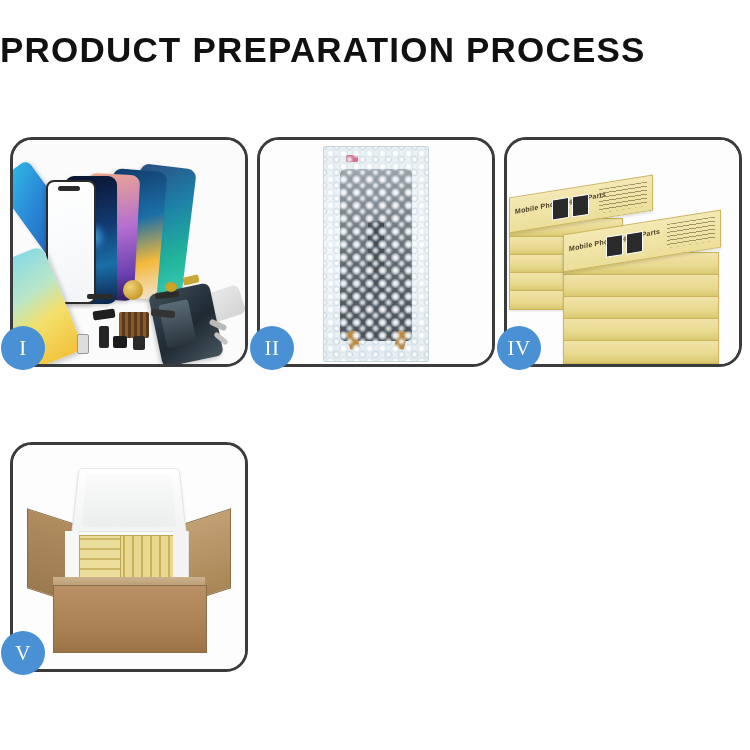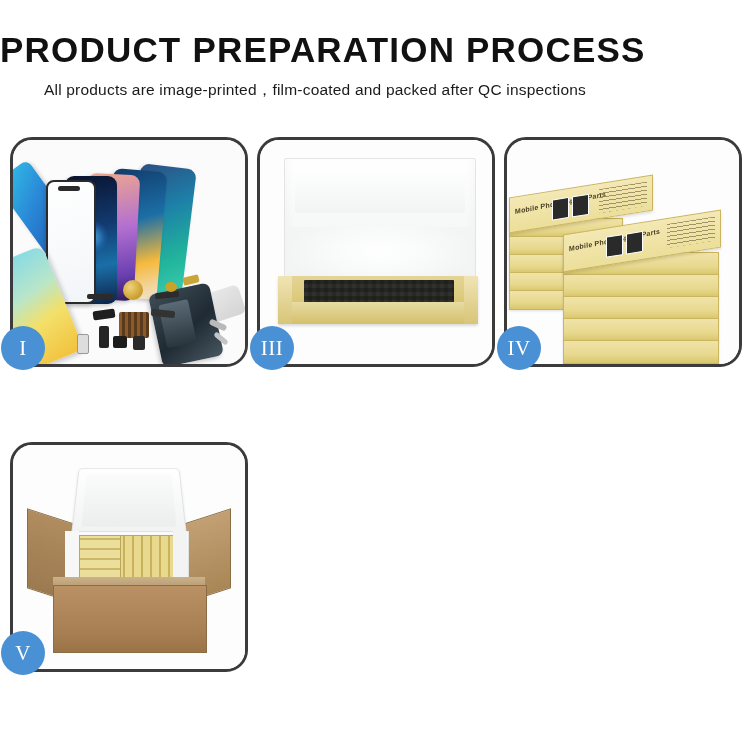--- a/index.html
+++ b/index.html
@@ -285,21 +285,20 @@
   .tab1{position:absolute;left:50px;top:96px;width:22px;height:22px;background:rgba(150,126,92,.55);}
   .tab2{position:absolute;left:52px;top:164px;width:20px;height:20px;background:rgba(150,126,92,.5);}
 </style>
 </head>
 <body>
 
 <div class="page">
 
   <div class="header">
     <div class="title">PRODUCT PREPARATION PROCESS</div>
-    <div class="subtitle">All products are image-printed，film-coated and packed after QC inspections</div>
   </div>
 
   <div class="grid">
 
     <div class="panel">
       <div class="panel-clip p1">
         <div class="ph blue-film"></div>
         <div class="ph fan1"></div>
         <div class="ph fan2"></div>
         <div class="ph fan3"></div>
@@ -319,33 +318,34 @@
         <div class="chip c9"></div>
         <div class="chip c10"></div>
         <div class="chip c11"></div>
         <div class="chip c12"></div>
         <div class="chip c13"></div>
         <div class="chip c14"></div>
       </div>
       <div class="badge">I</div>
     </div>
 
-
     <div class="panel">
-      <div class="panel-clip p3">
-        <div class="foam-lid"></div>
-        <div class="tray">
-          <div class="tray-inner"></div>
-          <div class="tray-front"></div>
-          <div class="tray-l"></div>
-          <div class="tray-r"></div>
+      <div class="panel-clip p2">
+        <div class="bag">
+          <div class="part-in-bag"></div>
+          <div class="flexA"></div>
+          <div class="flexB"></div>
+          <div class="pink-tab"></div>
+          <div class="bubbles"></div>
+          <div class="bubbles2"></div>
         </div>
       </div>
-      <div class="badge">III</div>
+      <div class="badge">II</div>
     </div>
+
 
     <div class="panel">
       <div class="panel-clip p4">
         <div class="stack">
           <div class="sbox sb-rl sb-rl1"></div>
           <div class="sbox sb-rl sb-rl2"></div>
           <div class="sbox sb-rl sb-rl3"></div>
           <div class="sbox sb-rl sb-rl4"></div>
           <div class="sbox sb-rl sb-rl5"></div>
 

